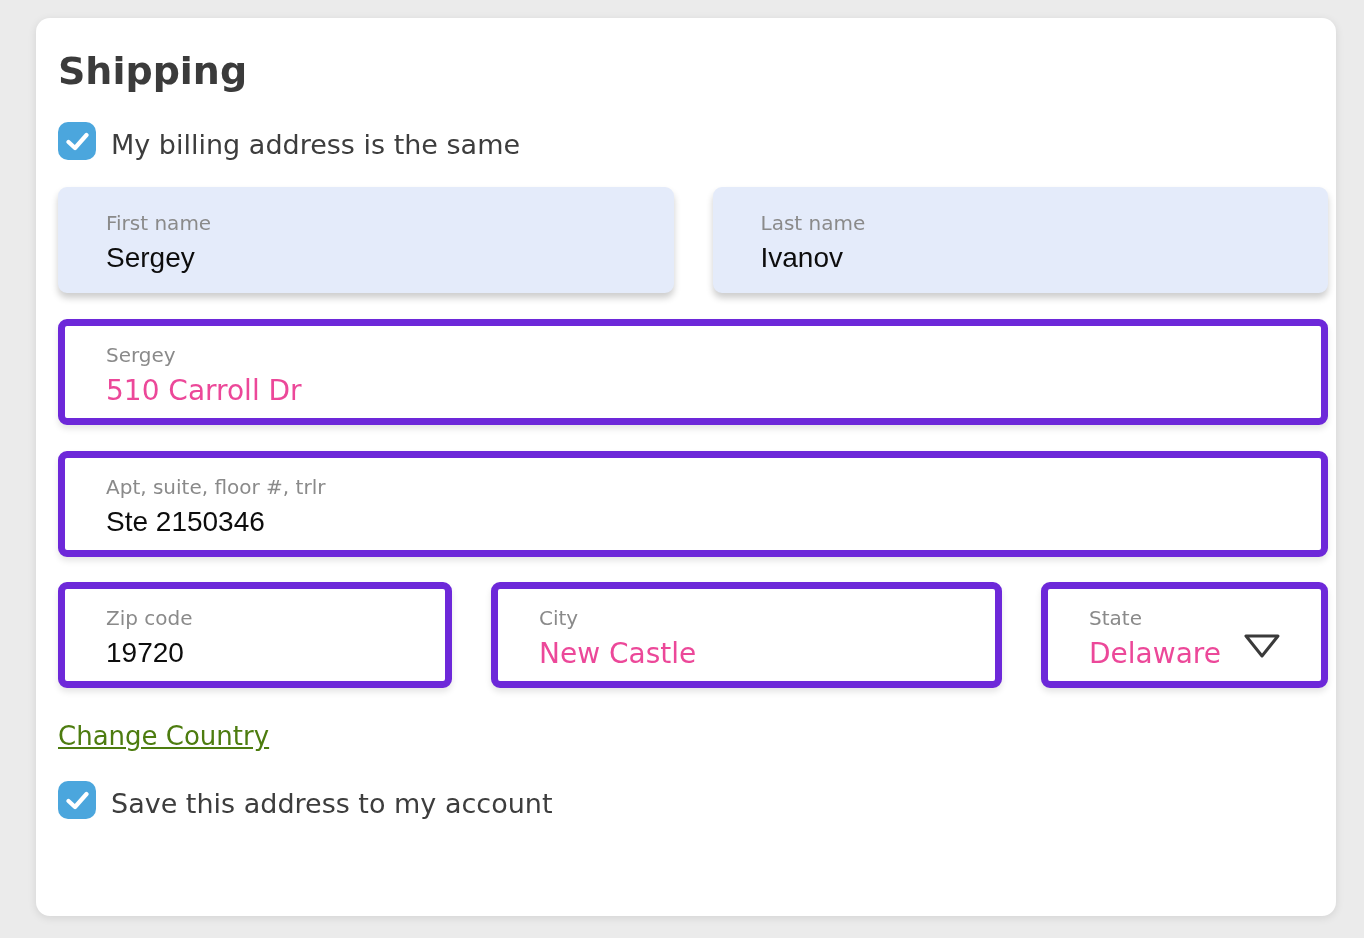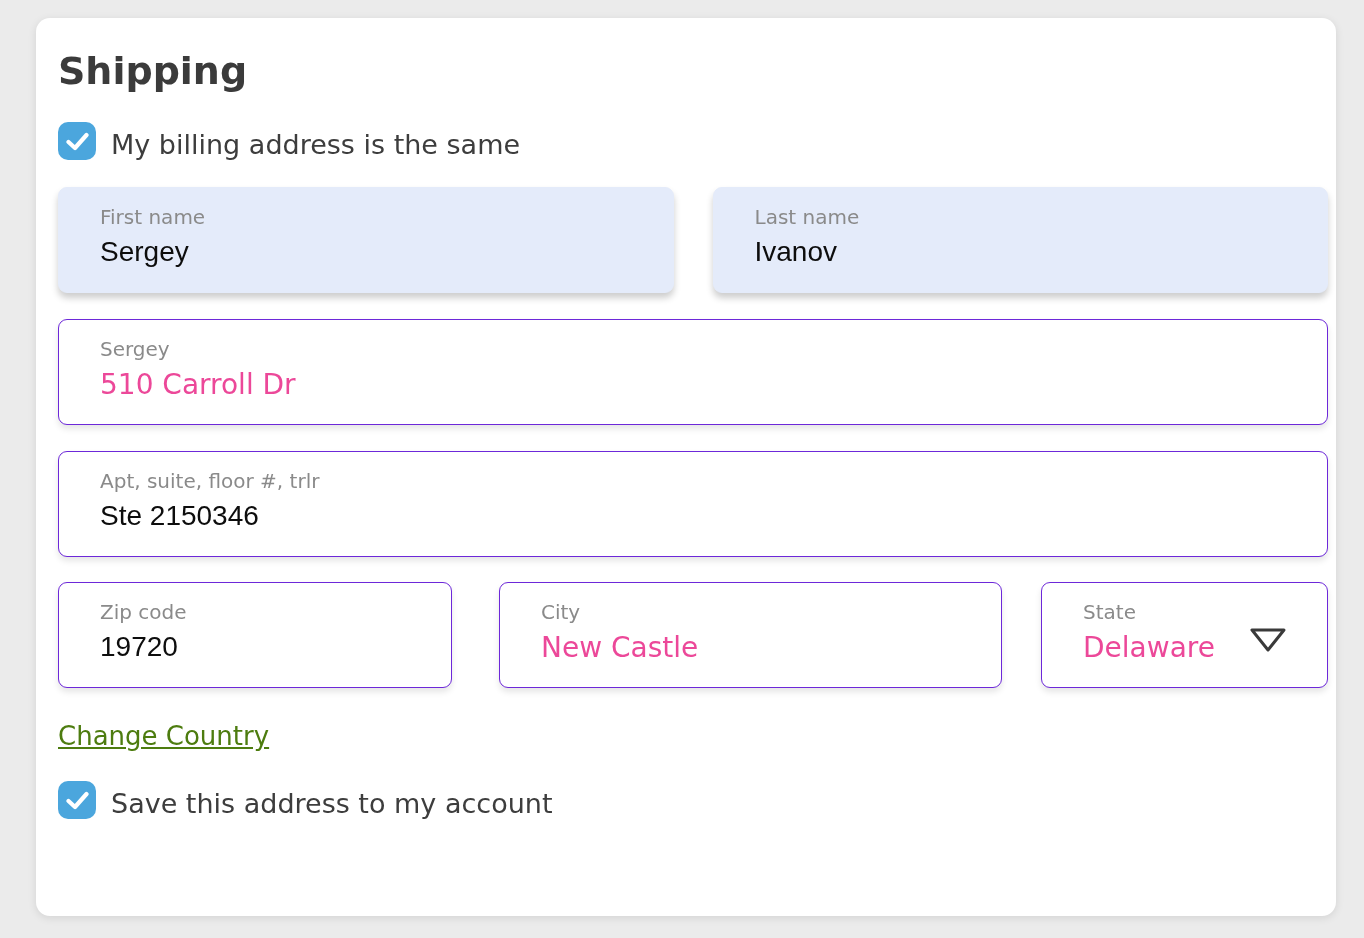--- a/index.html
+++ b/index.html
@@ -51,33 +51,33 @@
     cursor: pointer;
   }
   .fields-row { display: flex; gap: 39px; margin-top: 27px; }
   .fields-row.tight { margin-top: 26px; }
   .fields-row.tighter { margin-top: 25px; }
   .field {
     height: 106px;
     border-radius: 9px;
     padding: 17px 20px 0 41px;
     background: #ffffff;
-    border: 1px solid #6d28d9;
+    border: 7px solid #6d28d9;
     box-shadow: 0 4px 6px rgba(0,0,0,0.10);
     position: relative;
     cursor: text;
   }
   .field.blue {
     background: #E4EBFA;
     border-color: #E4EBFA;
     box-shadow: 0 5px 7px rgba(0,0,0,0.20);
   }
   .flex1 { flex: 1 1 auto; }
   .w-zip { flex: 0 0 394px; }
-  .w-city { flex: 1 1 auto; margin-left: 8px; }
+  .w-city { flex: 1 1 auto; }
   .w-state { flex: 0 0 287px; cursor: pointer; }
   .field-label {
     font-size: 20px;
     line-height: 24px;
     color: #8a8a8a;
   }
   .field-input {
     display: block;
     width: 100%;
     margin-top: 7px;

